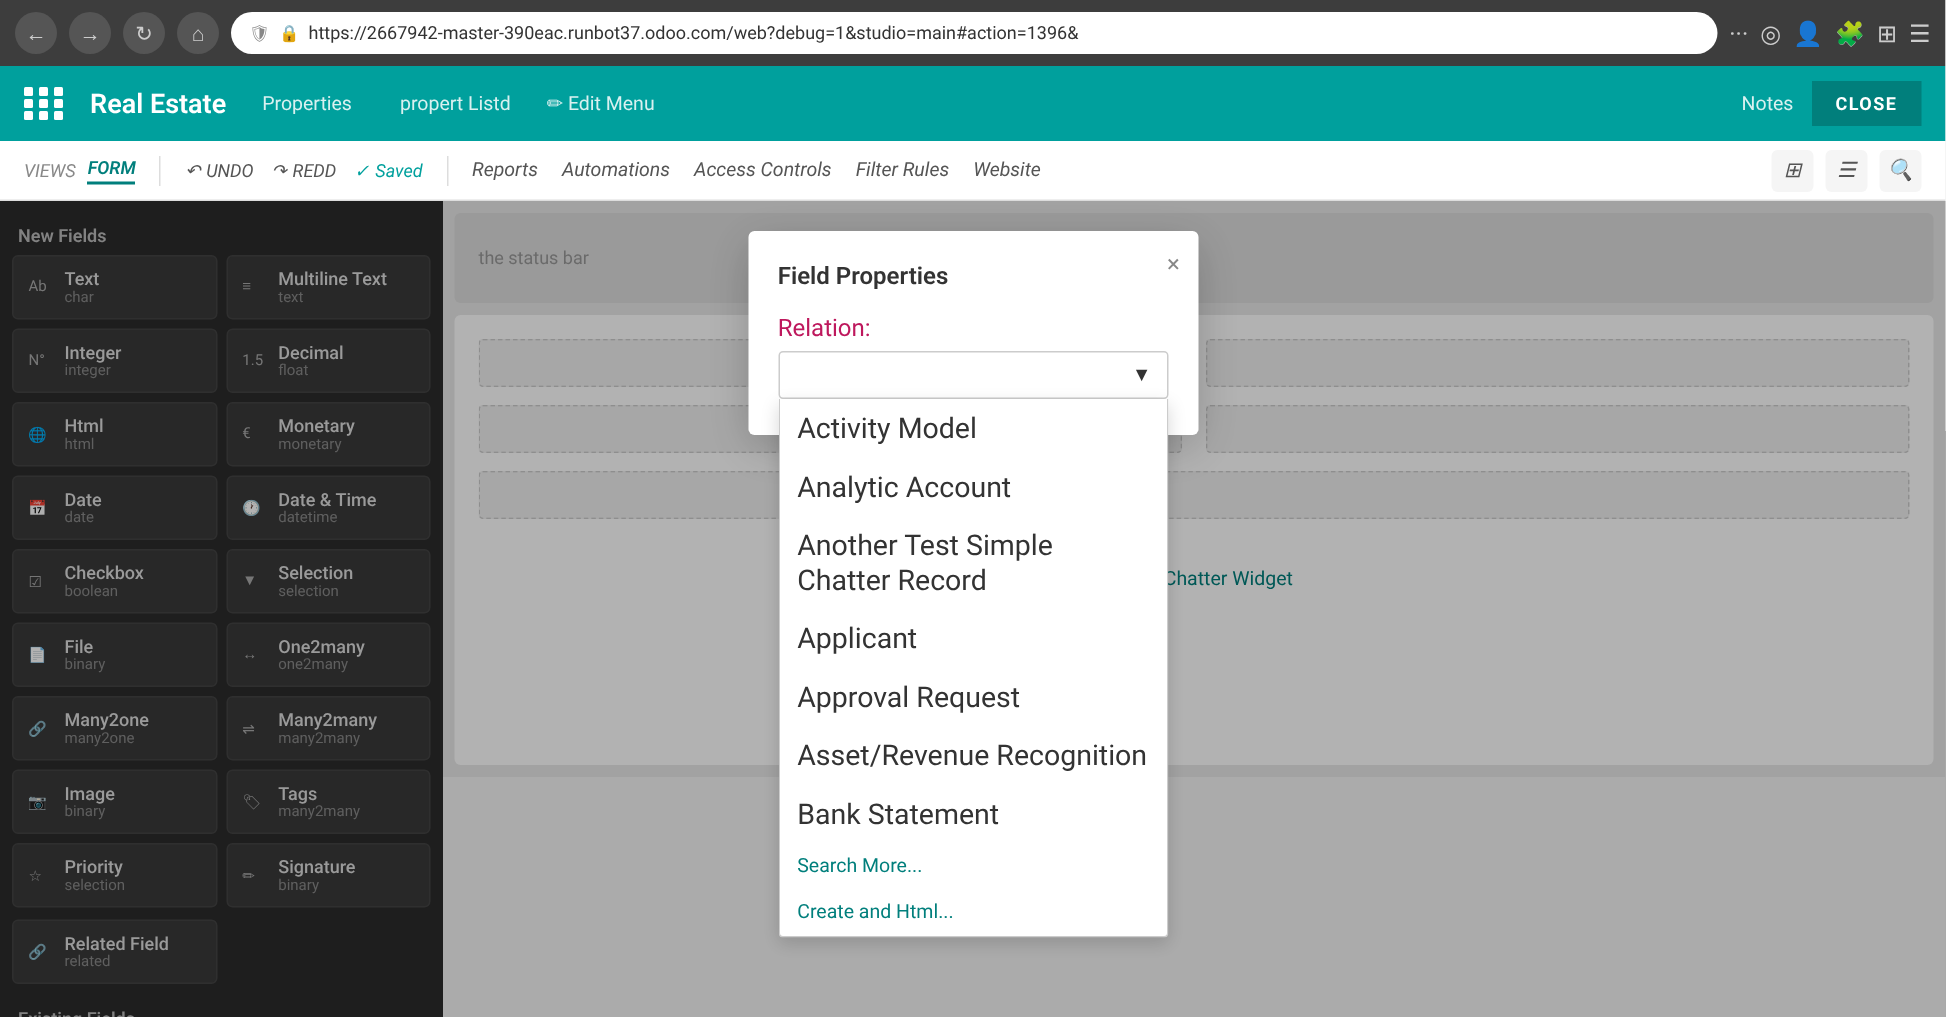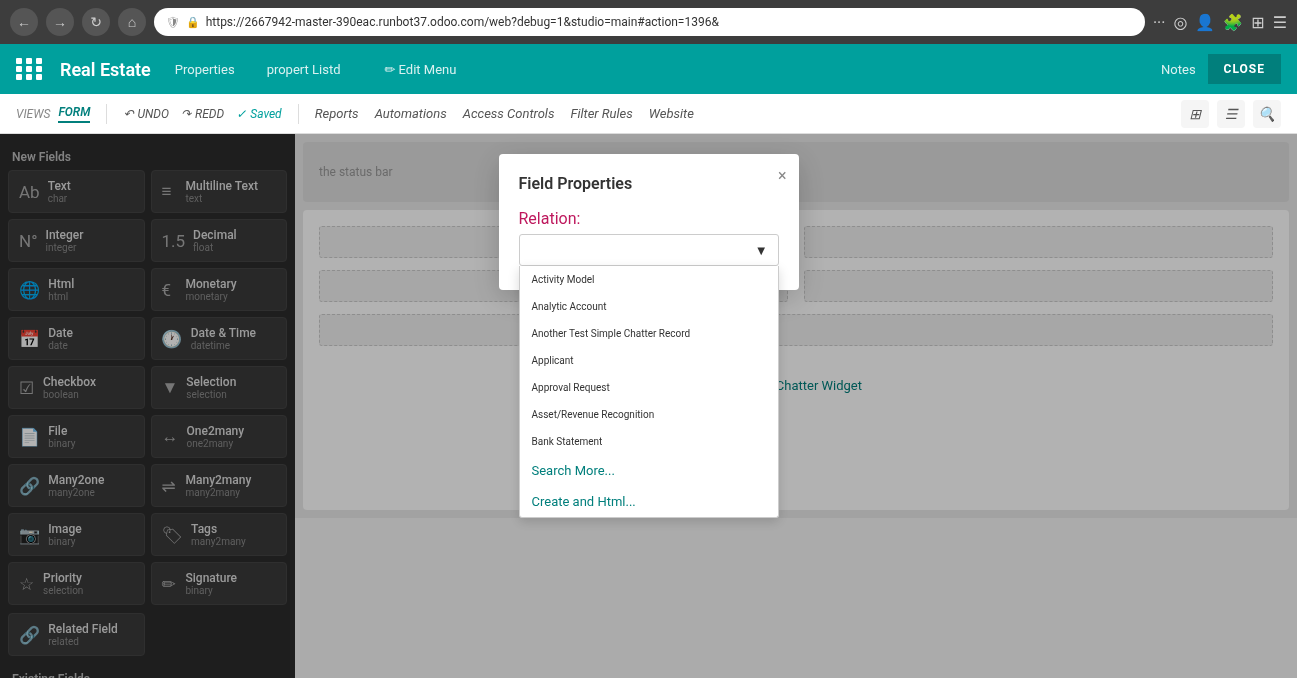--- a/index.html
+++ b/index.html
@@ -44,21 +44,21 @@
       align-items: center;
       padding: 0 16px;
       justify-content: space-between;
     }
     .app-bar-left { display: flex; align-items: center; gap: 16px; }
     .app-bar-grid { display: grid; grid-template-columns: repeat(3,8px); gap: 2px; cursor: pointer; }
     .app-bar-grid-dot { width: 6px; height: 6px; background: white; border-radius: 1px; }
     .app-bar-title { color: white; font-size: 18px; font-weight: 600; }
     .app-bar-nav { display: flex; gap: 16px; }
     .app-bar-nav-item { color: rgba(255,255,255,0.85); font-size: 13px; cursor: pointer; padding: 4px 8px; }
-    .app-bar-edit { color: rgba(255,255,255,0.85); font-size: 13px; cursor: pointer; margin-left: 20px; }
+    .app-bar-edit { color: rgba(255,255,255,0.85); font-size: 13px; cursor: pointer; }
     .app-bar-right { display: flex; align-items: center; gap: 12px; }
     .app-bar-right-item { color: rgba(255,255,255,0.85); font-size: 13px; cursor: pointer; }
     .close-btn {
       background: #017f7c;
       color: white;
       font-size: 12px;
       font-weight: 700;
       padding: 8px 16px;
       cursor: pointer;
       letter-spacing: 1px;
@@ -118,21 +118,21 @@
     .field-card {
       background: #3a3a3a;
       border-radius: 4px;
       padding: 8px 10px;
       cursor: grab;
       display: flex;
       align-items: center;
       gap: 8px;
       border: 1px solid #444;
     }
-    .field-card-icon { color: #aaa; font-size: 17px; min-width: 16px; }
+    .field-card-icon { color: #aaa; font-size: 10px; min-width: 16px; }
     .field-card-info { }
     .field-card-name { color: #ddd; font-size: 12px; font-weight: 500; }
     .field-card-type { color: #888; font-size: 10px; }
 
     
     .right-content {
       flex: 1;
       background: #f5f5f5;
       overflow-y: auto;
       padding: 0;
@@ -246,21 +246,21 @@
       top: 32px; left: 0; right: 0;
       background: white;
       border: 1px solid #ccc;
       border-top: none;
       box-shadow: 0 4px 12px rgba(0,0,0,0.15);
       z-index: 200;
       border-radius: 0 0 3px 3px;
     }
     .dropdown-item {
       padding: 8px 12px;
-      font-size: 10px;
+      font-size: 19px;
       color: #333;
       cursor: pointer;
     }
     .dropdown-action {
       padding: 8px 12px;
       font-size: 13px;
       color: #017f7c;
       cursor: pointer;
     }
   </style>

